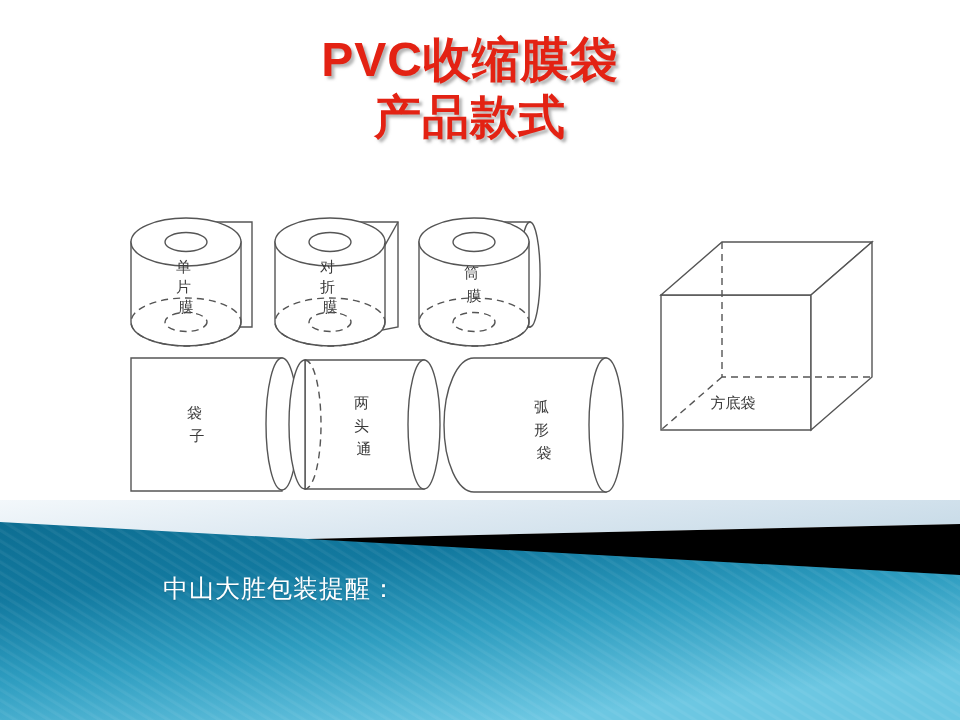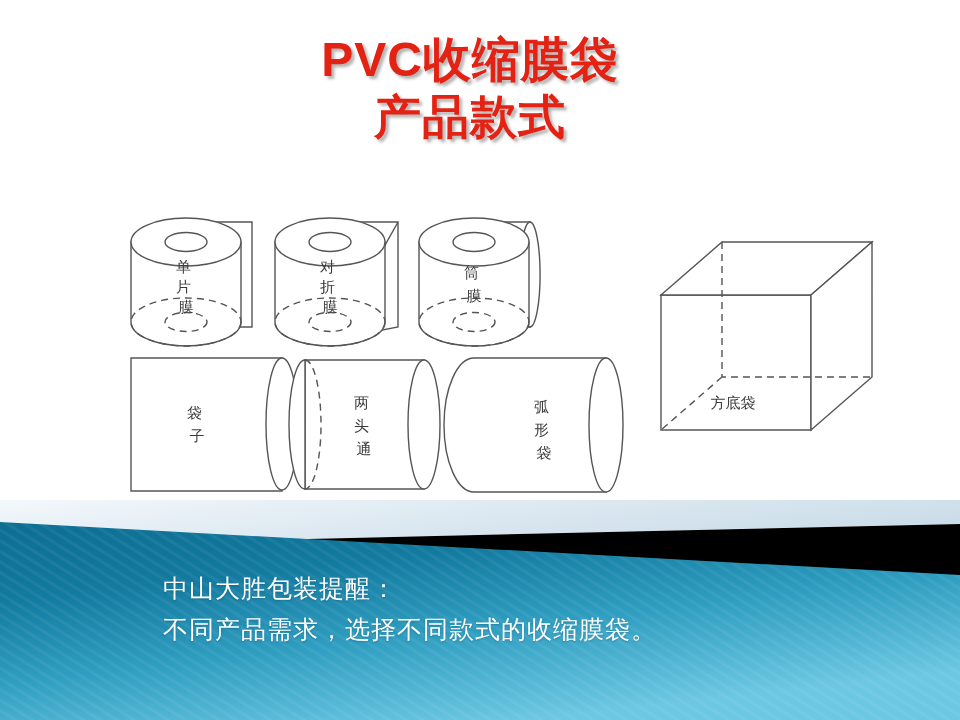--- a/index.html
+++ b/index.html
@@ -195,17 +195,16 @@
       <path d="M0 0 L960 0 L960 24 L0 46 Z" fill="url(#paleGrad)"></path>
 
       <path d="M0 46 L960 24 L960 78 L0 122 Z" fill="#000000"></path>
 
       <path d="M0 22 L960 75 L960 220 L0 220 Z" fill="url(#tealGrad)"></path>
       <path d="M0 22 L960 75 L960 220 L0 220 Z" fill="url(#stripes)"></path>
     </svg>
 
     <div id="banner-text">
       <span class="bline">中山大胜包装提醒：</span>
-      <span class="bline">不同产品需求，选择不同款式的收缩膜袋。</span>
     </div>
   </div>
 
 </div>
 
 </body></html>

